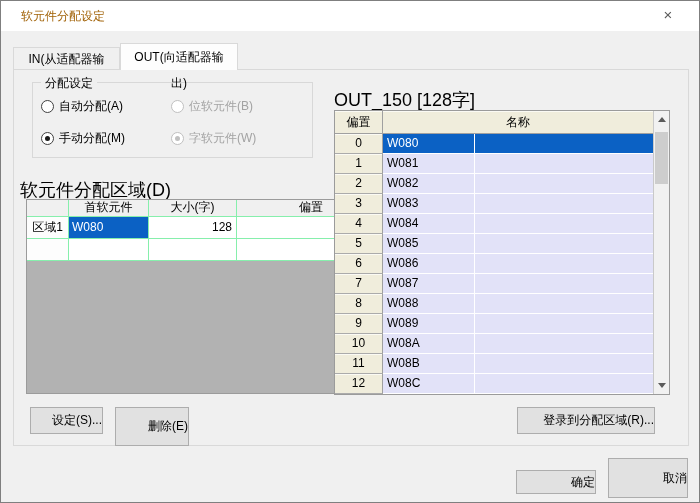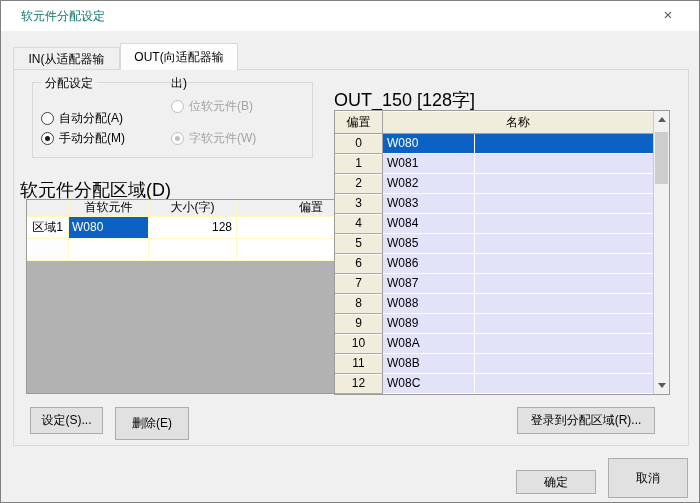--- a/index.html
+++ b/index.html
@@ -4,21 +4,21 @@
 <style>
   * { box-sizing: border-box; margin: 0; padding: 0; }
   html,body { background:#cfd8dc; }
   body { font-family:"Liberation Sans","DejaVu Sans",sans-serif; font-size:12px; color:#000; }
 
   .dialog { position:relative; width:700px; height:503px; background:#f0f0f0;
             border:1px solid #7f7f7f; overflow:hidden; }
 
   
   .titlebar { position:absolute; left:0; top:0; width:100%; height:30px; background:#ffffff; }
-  .title-text { position:absolute; left:20px; top:0; line-height:30px; color:#0f766e; font-size:12px; }
+  .title-text { position:absolute; left:20px; top:0; line-height:30px; color:#a16207; font-size:12px; }
   .close-btn { position:absolute; right:18px; top:0; width:26px; height:30px; text-align:center;
                line-height:28px; font-size:15px; color:#5a5a5a; cursor:default; }
 
   
   .tab { position:absolute; height:23px; line-height:22px; text-align:center; font-size:12px;
          background:#f0f0f0; border:1px solid #d9d9d9; border-bottom:none; z-index:2; padding:0 8px; }
   .tab-in  { left:12px; top:46px; width:107px; }
   .tab-out { left:119px; top:42px; width:118px; height:27px; line-height:26px; background:#fdfdfd; z-index:4; }
   .tabpage { position:absolute; left:12px; top:68px; width:676px; height:377px;
              background:#f0f0f0; border:1px solid #d9d9d9; z-index:3; }
@@ -32,21 +32,21 @@
                 position:relative; flex:none; }
   .radio.checked .dot::after { content:""; position:absolute; left:3px; top:3px; width:5px; height:5px;
                 borderradius:50%; border-radius:50%; background:#1a1a1a; }
   .radio.disabled .dot { border-color:#c0c0c0; }
   .radio.disabled .lbl { color:#a3a3a3; }
   .radio.disabled.checked .dot::after { background:#c0c0c0; }
 
   
   .section-label { position:absolute; font-size:18px; }
   .ltable { position:absolute; left:12px; top:129px; width:360px; height:195px;
-            border:1px solid #9b9b9b; background:#fef9c3;
+            border:1px solid #9b9b9b; background:#86efac;
             display:grid; grid-template-columns:41px 79px 87px 1fr;
             grid-template-rows:16px 21px 21px 1fr; gap:1px; }
   .lcell { background:#ffffff; overflow:hidden; white-space:nowrap; line-height:20px; }
   .lhead { background:#f0f0f0; text-align:center; line-height:15px; }
   .lrowhead { background:#fdfdfd; text-align:center; }
   .lcell.num { text-align:right; padding-right:4px; }
   .lcell.dev { padding-left:3px; }
   .lcell.sel { background:var(--selection,#0b61c4); color:#fff; }
   .lfiller { grid-column:1 / 5; background:#b2b2b2; }
 
@@ -73,23 +73,23 @@
   .sb-btn { position:absolute; left:0; width:15px; height:17px; display:flex; align-items:center; justify-content:center; }
   .sb-up { top:0; } .sb-down { bottom:0; }
   .tri-up { width:0; height:0; border-left:4px solid transparent; border-right:4px solid transparent;
             border-bottom:5px solid #5b5b5b; }
   .tri-down { width:0; height:0; border-left:4px solid transparent; border-right:4px solid transparent;
               border-top:5px solid #5b5b5b; }
   .sb-thumb { position:absolute; left:1px; top:21px; width:13px; height:52px; background:#cdcdcd; }
 
   
   .btn { position:absolute; background:#e1e1e1; border:1px solid #adadad; font-size:12px;
-         font-family:"Liberation Sans","DejaVu Sans",sans-serif; text-align:center; cursor:default; }
+         font-family:"Liberation Sans","DejaVu Sans",sans-serif; text-align:right; cursor:default; }
   .btn-set      { left:16px;  top:337px; width:73px;  height:27px; line-height:25px; }
-  .btn-delete   { left:101px; top:337px; width:74px;  height:33px; line-height:25px; }
+  .btn-delete   { left:101px; top:337px; width:74px;  height:39px; line-height:25px; }
   .btn-register { left:503px; top:337px; width:138px; height:27px; line-height:25px; }
   .btn-ok     { left:515px; top:457px; width:80px; height:24px; line-height:22px;margin-top:12px; }
   .btn-cancel { left:607px; top:457px; width:80px; height:40px; line-height:22px; }
 </style>
 </head>
 <body>
 
 <div class="dialog">
 
   <div class="titlebar">
@@ -97,21 +97,21 @@
     <span class="close-btn">×</span>
   </div>
 
   <div class="tab tab-in">IN(从适配器输入)</div>
   <div class="tab tab-out">OUT(向适配器输出)</div>
 
   <div class="tabpage">
 
     <div class="groupbox">
       <span class="groupbox-label">分配设定</span>
-      <div class="radio" style="left:8px;top:27px;justify-content:flex-end;">
+      <div class="radio" style="left:8px;top:15px;justify-content:flex-end;">
         <span class="dot"></span>
         <span class="lbl">自动分配(A)</span>
       </div>
       <div class="radio disabled" style="left:138px;top:15px;">
         <span class="dot"></span>
         <span class="lbl">位软元件(B)</span>
       </div>
       <div class="radio checked" style="left:8px;top:47px;justify-content:center;">
         <span class="dot"></span>
         <span class="lbl">手动分配(M)</span>

